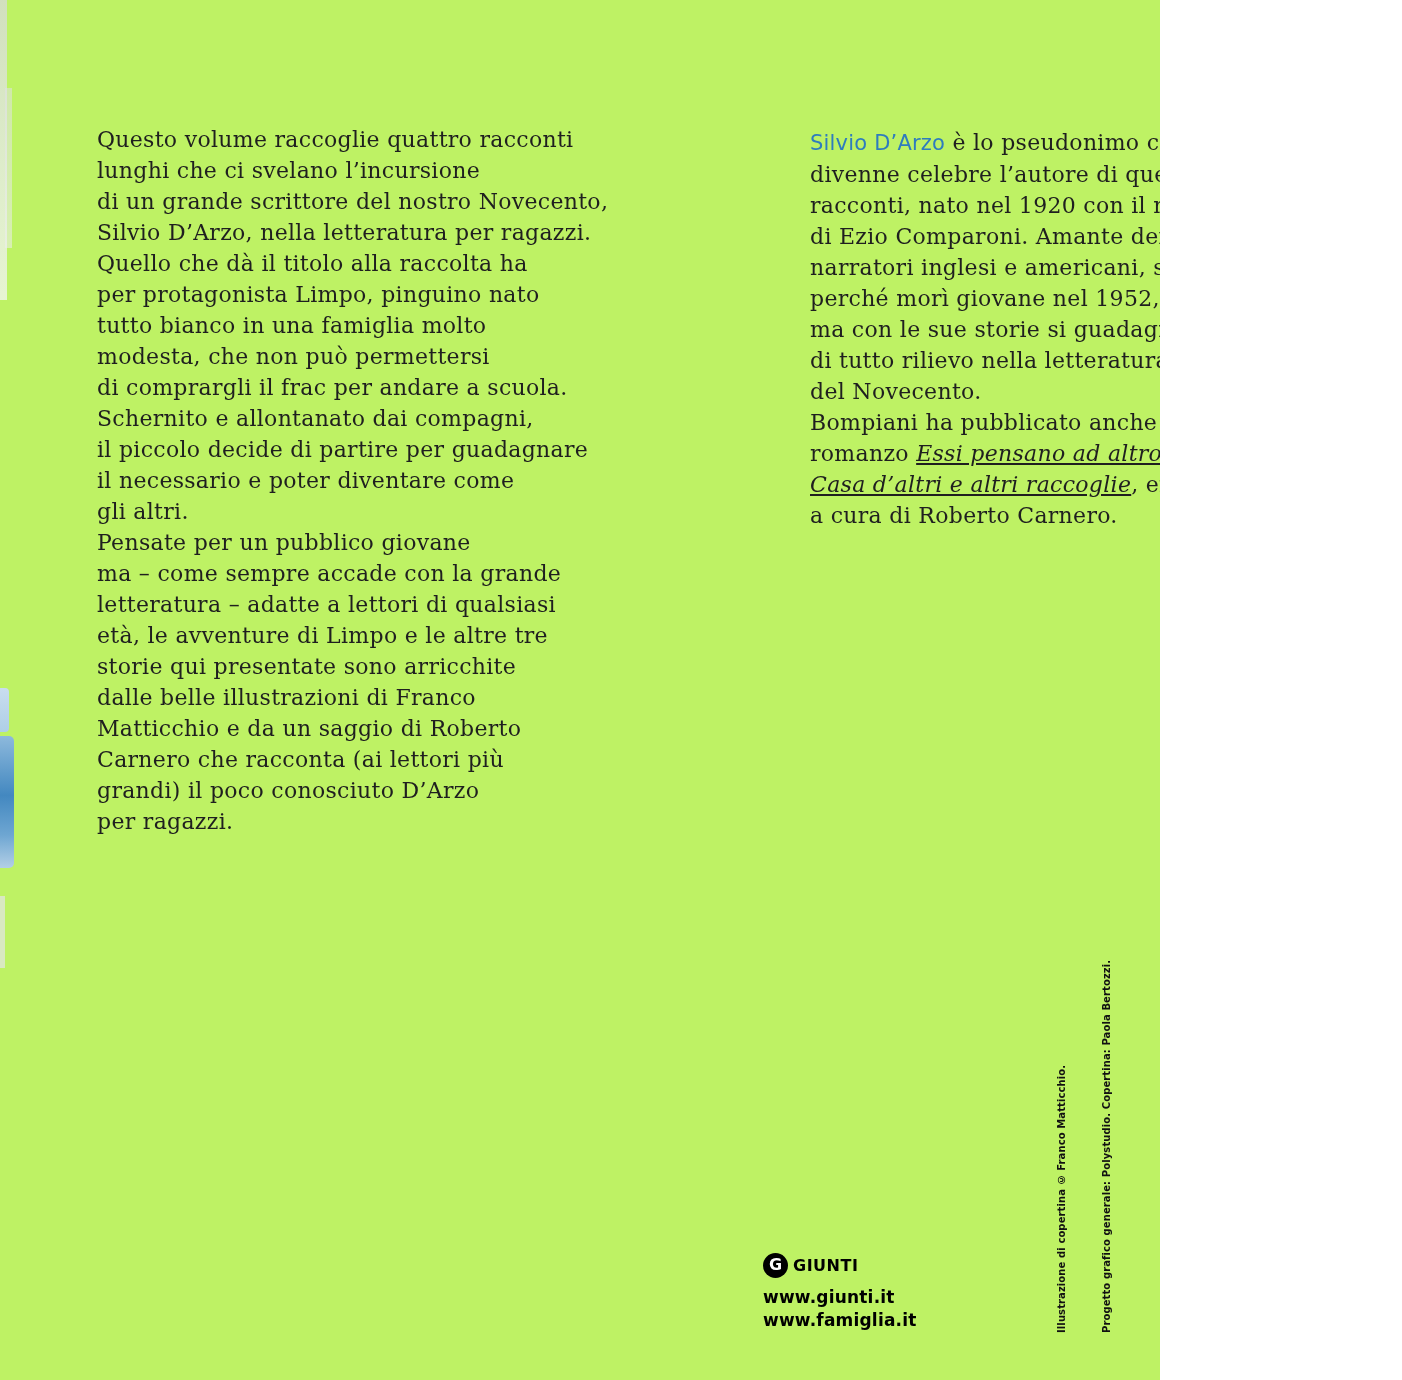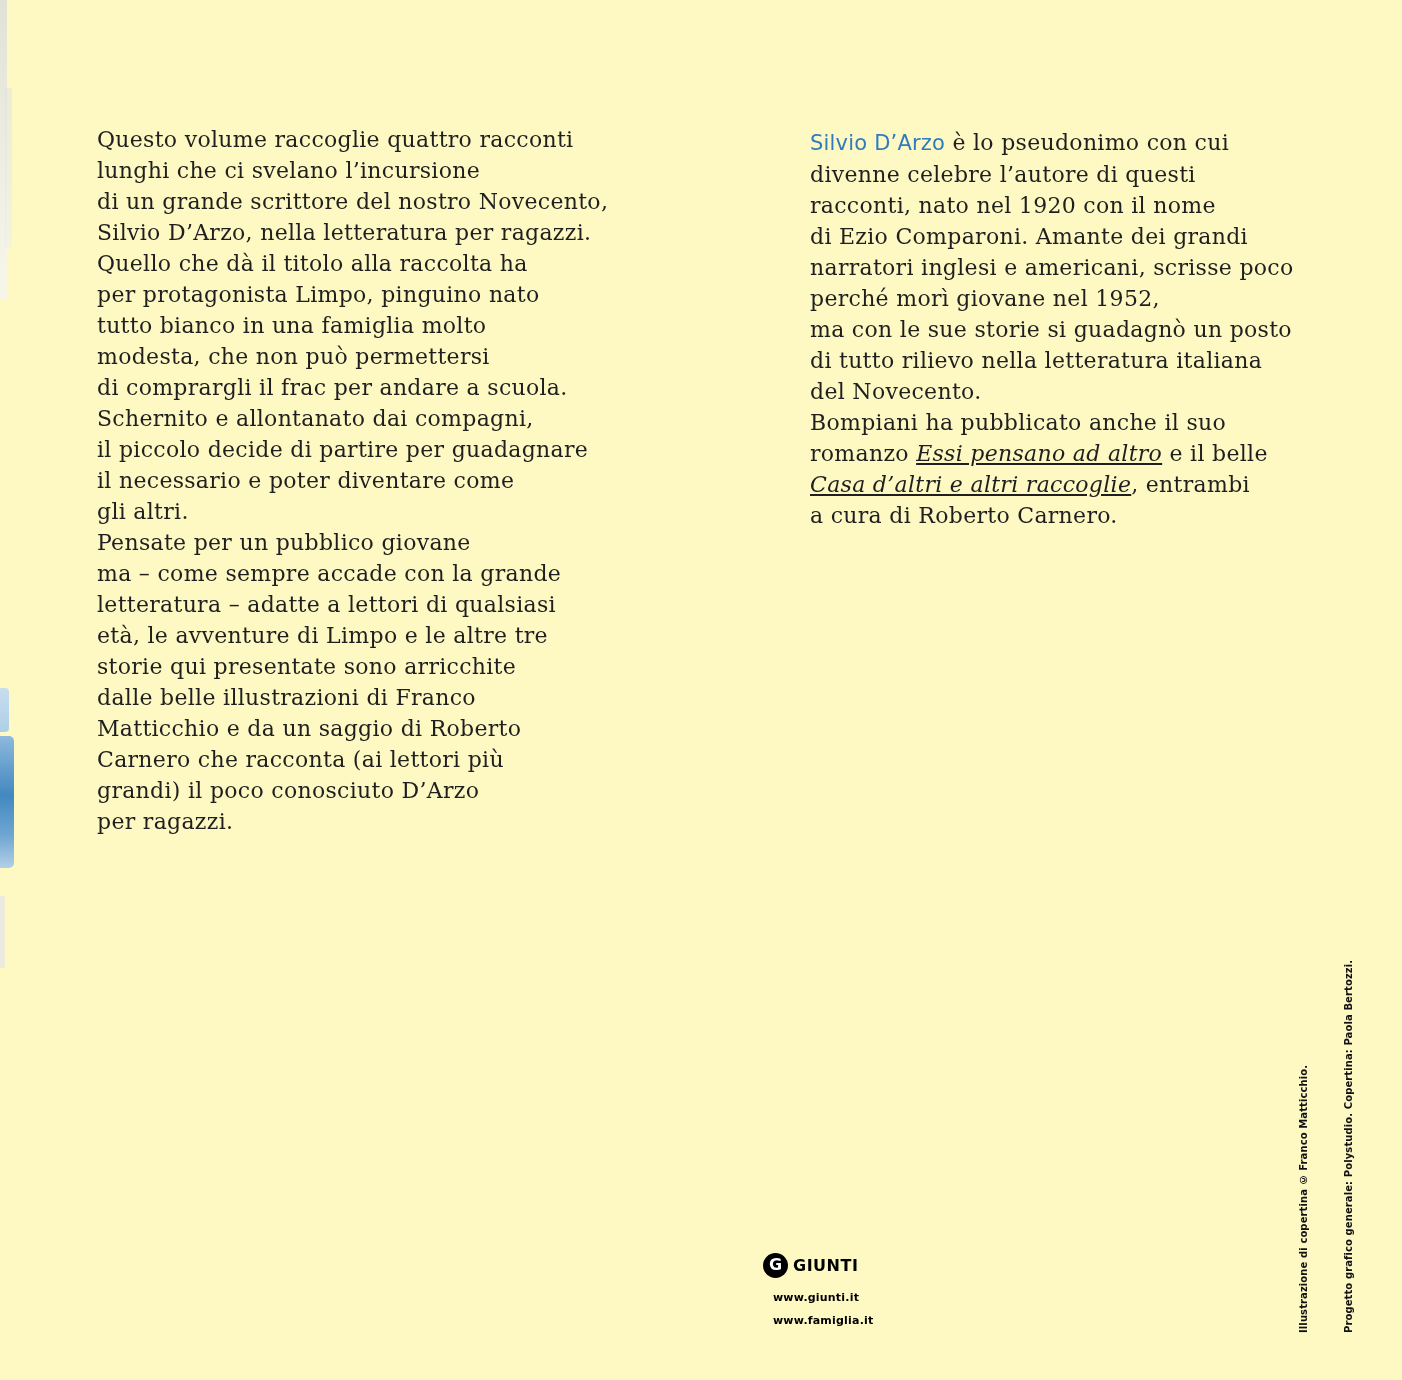--- a/index.html
+++ b/index.html
@@ -1,20 +1,20 @@
 <!DOCTYPE html>
 <html><head>
 <meta charset="utf-8">
 <style>
   html, body { margin: 0; padding: 0; background: #ffffff; }
   .page {
     position: relative;
-    width: 1402px;
+    width: 1160px;
     height: 1380px;
-    background: #fef9c3;
+    background: #bef264;
     overflow: hidden;
     font-family: "DejaVu Serif", serif;
     color: #1b1b1b;
   }
 
   
   .text-col {
     position: absolute;
     font-size: 22px;
     line-height: 31px;
@@ -57,24 +57,23 @@
     transform: translateY(-1px);
   }
   .logo-wordmark {
     font-weight: bold;
     font-size: 16px;
     letter-spacing: 0.5px;
   }
   .urls { margin-top: 8px; }
   .urls div {
     font-weight: bold;
-    font-size: 11px;
+    font-size: 17px;
     line-height: 23px;
     letter-spacing: 0.2px;
-    margin-left: 10px;
   }
 
   
   .credits {
     position: absolute;
     right: 16px;
     top: 997px;
     height: 336px;
     writing-mode: vertical-rl;
     transform: rotate(180deg);

